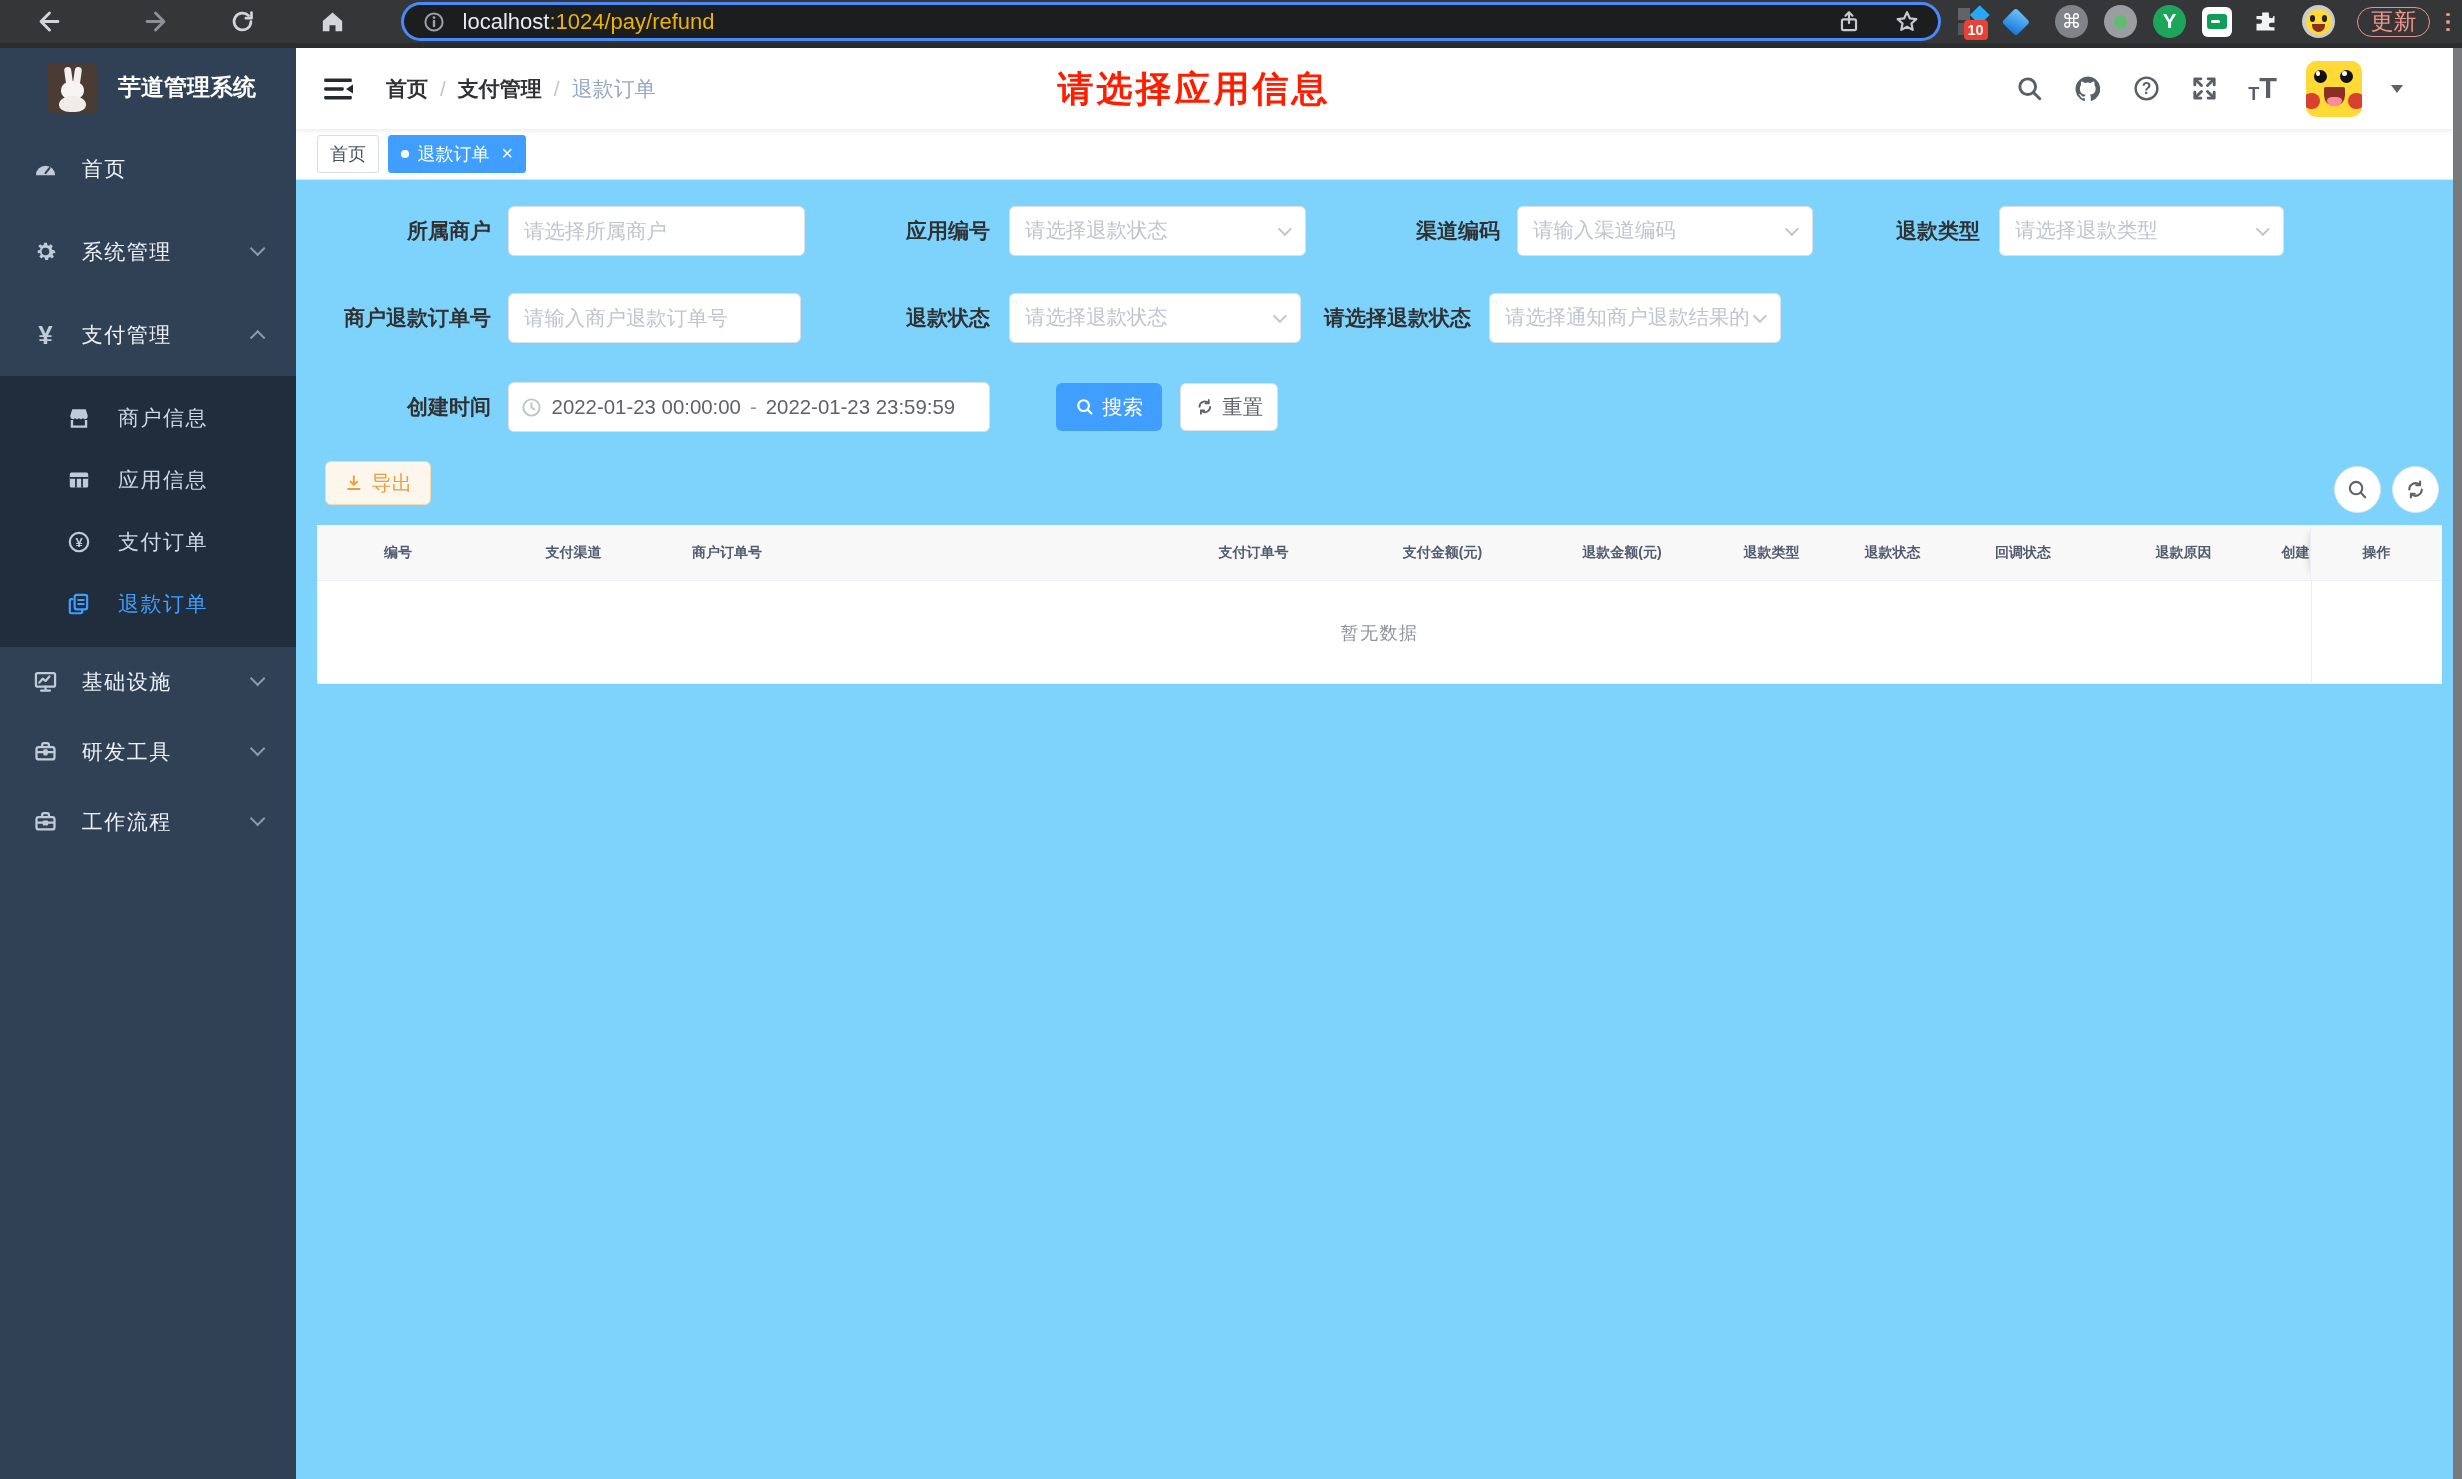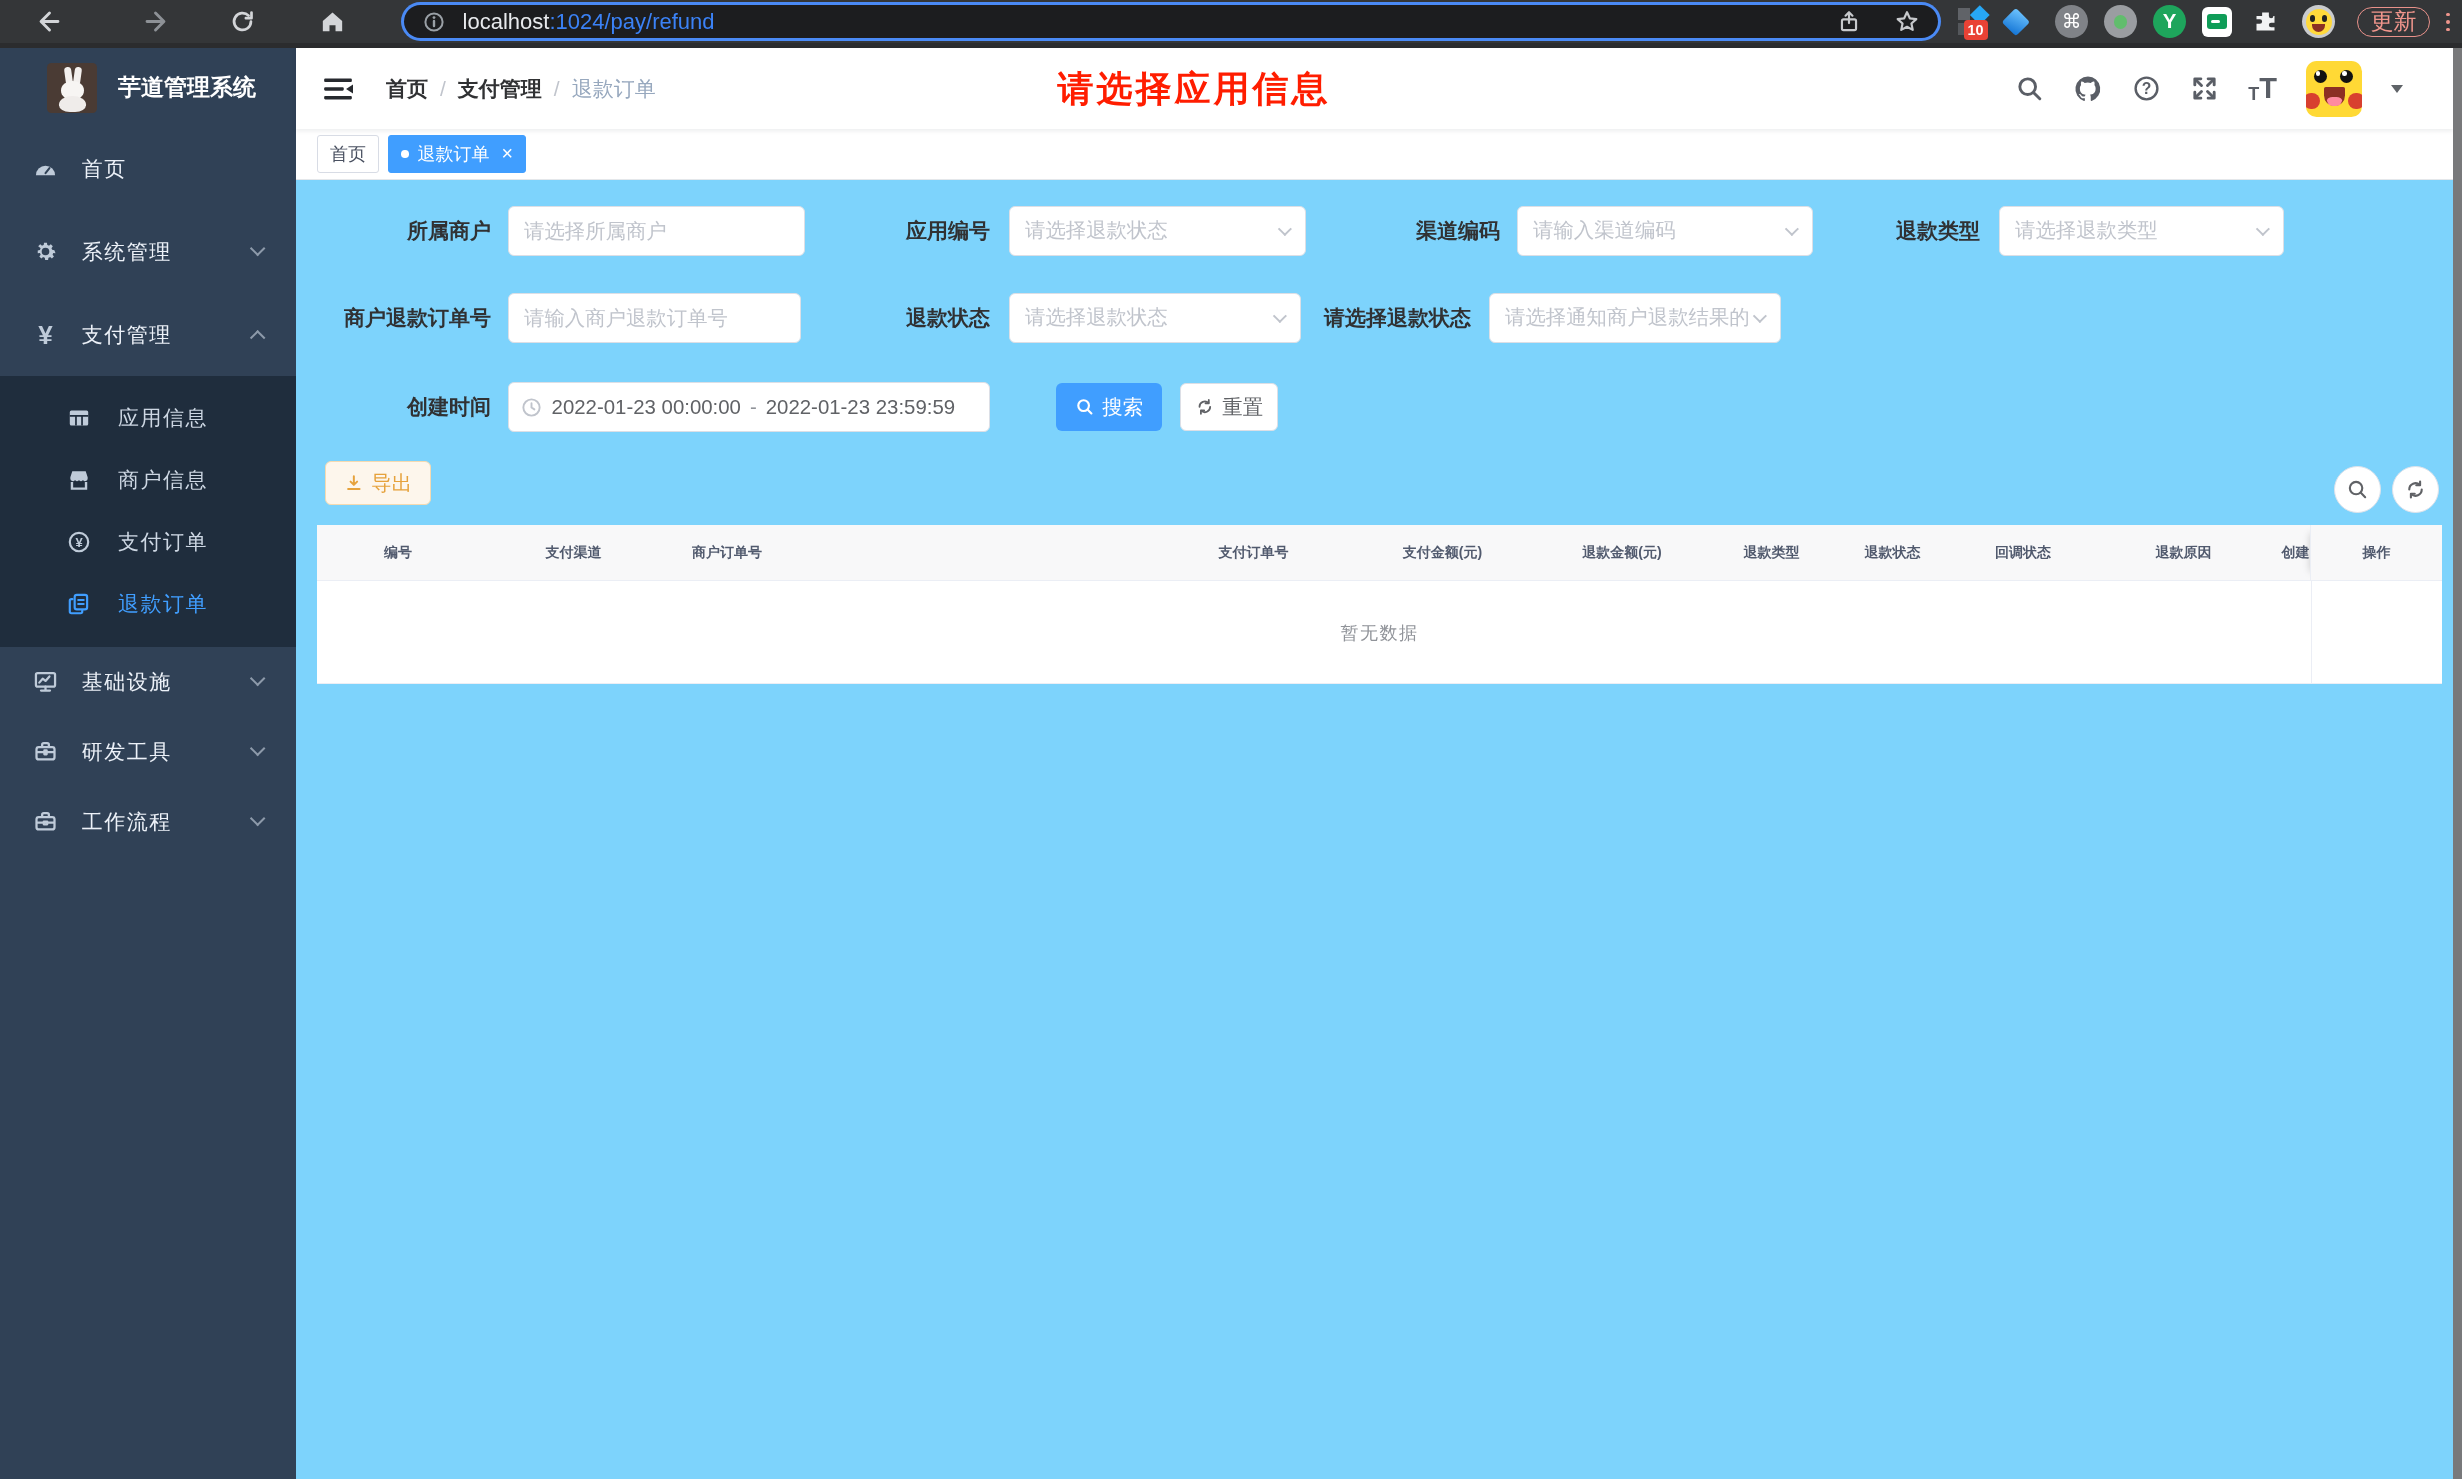--- a/index.html
+++ b/index.html
@@ -6,21 +6,21 @@
   html,body{width:2462px;height:1480px;font-family:"Liberation Sans",sans-serif;background:#fff;overflow:hidden;position:relative}
   svg{display:block}
 
   
   #chrome{position:absolute;left:0;top:0;width:2462px;height:43px;background:#343638}
   #chrome-edge{position:absolute;left:0;top:43px;width:2462px;height:4.5px;background:#2b2c2e}
   .nav-ic{position:absolute;top:6px;width:30px;height:30px;display:flex;align-items:center;justify-content:center}
   #omnibox{position:absolute;left:404px;top:5.3px;width:1534px;height:33px;background:#1c1d1f;border-radius:18px;box-shadow:0 0 0 3px #4a8af5;display:flex;align-items:center;padding:0 18px}
   #omnibox .url{font-size:22px;margin-left:16.6px;white-space:nowrap;flex:1}
   #omnibox .host{color:#e8eaed}
-  #omnibox .path{color:#3b82f6}
+  #omnibox .path{color:#eab308}
   .ext{position:absolute;top:2.3px;width:39px;height:39px;display:flex;align-items:center;}
   .circ{width:33px;height:33px;border-radius:50%;display:flex;align-items:center;justify-content:center}
   #ext-badge-wrap{position:relative;width:33px;height:33px}
   #ext-badge-wrap .sq1{position:absolute;left:1.5px;top:3px;width:12px;height:12px;background:#606368}
   #ext-badge-wrap .sq2{position:absolute;left:1.5px;top:18px;width:12px;height:12px;background:#54575b}
   #ext-badge-wrap .dia{position:absolute;left:16.6px;top:3px;width:13.6px;height:13.6px;background:#27a7f5;transform:rotate(45deg)}
   #ext-badge-wrap .bdg{position:absolute;left:7.6px;top:15px;min-width:24px;height:19.7px;background:#e94235;color:#fff;font-size:14.4px;font-weight:700;border-radius:3.8px;display:flex;align-items:center;justify-content:center;padding:0 3px}
   .gem{width:19.7px;height:19.7px;background:linear-gradient(160deg,#6ec4ff,#1273d4);transform:rotate(45deg);border-radius:3px}
   .gdot{width:13.6px;height:13.6px;background:#61bd6d;border-radius:50%}
   .ycir{background:#1ea55c;color:#fff;font-size:20.4px;font-weight:700}
@@ -251,34 +251,34 @@
     <div class="mi">
       <span class="mic yenic">¥</span>
       <span class="ml">支付管理</span>
       <i class="chv up"></i>
     </div>
 
     <div id="submenu">
       <div class="mi">
         <span class="mic">
           <svg width="26" height="26" viewBox="0 0 24 24">
+              <path d="M4 9.5L5.8 4h12.4L20 9.5v1.3a2.3 2.3 0 0 1-4.3 1.1 2.3 2.3 0 0 1-3.7.4 2.3 2.3 0 0 1-3.7-.4A2.3 2.3 0 0 1 4 10.8z" fill="#bfcbd9"></path>
+              <path d="M5.5 13.8V20h13v-6.2" stroke="#bfcbd9" stroke-width="2.2" fill="none"></path>
+            </svg>
+        </span>
+        <span class="ml">商户信息</span>
+      </div>
+      <div class="mi">
+        <span class="mic">
+          <svg width="26" height="26" viewBox="0 0 24 24">
               <rect x="3.5" y="5" width="17" height="14" rx="1.5" fill="#bfcbd9"></rect>
               <path d="M3.5 10h17M9.2 10v9M14.8 10v9" stroke="#1f2d3d" stroke-width="1.6"></path>
             </svg>
         </span>
         <span class="ml">应用信息</span>
-      </div>
-      <div class="mi">
-        <span class="mic">
-          <svg width="26" height="26" viewBox="0 0 24 24">
-              <path d="M4 9.5L5.8 4h12.4L20 9.5v1.3a2.3 2.3 0 0 1-4.3 1.1 2.3 2.3 0 0 1-3.7.4 2.3 2.3 0 0 1-3.7-.4A2.3 2.3 0 0 1 4 10.8z" fill="#bfcbd9"></path>
-              <path d="M5.5 13.8V20h13v-6.2" stroke="#bfcbd9" stroke-width="2.2" fill="none"></path>
-            </svg>
-        </span>
-        <span class="ml">商户信息</span>
       </div>
       <div class="mi">
         <span class="mic">
           <svg width="26" height="26" viewBox="0 0 24 24">
               <circle cx="12" cy="12" r="8.5" stroke="#bfcbd9" stroke-width="2" fill="none"></circle>
               <text x="12" y="16.2" font-size="12" font-weight="bold" fill="#bfcbd9" text-anchor="middle">¥</text>
             </svg>
         </span>
         <span class="ml">支付订单</span>
       </div>

